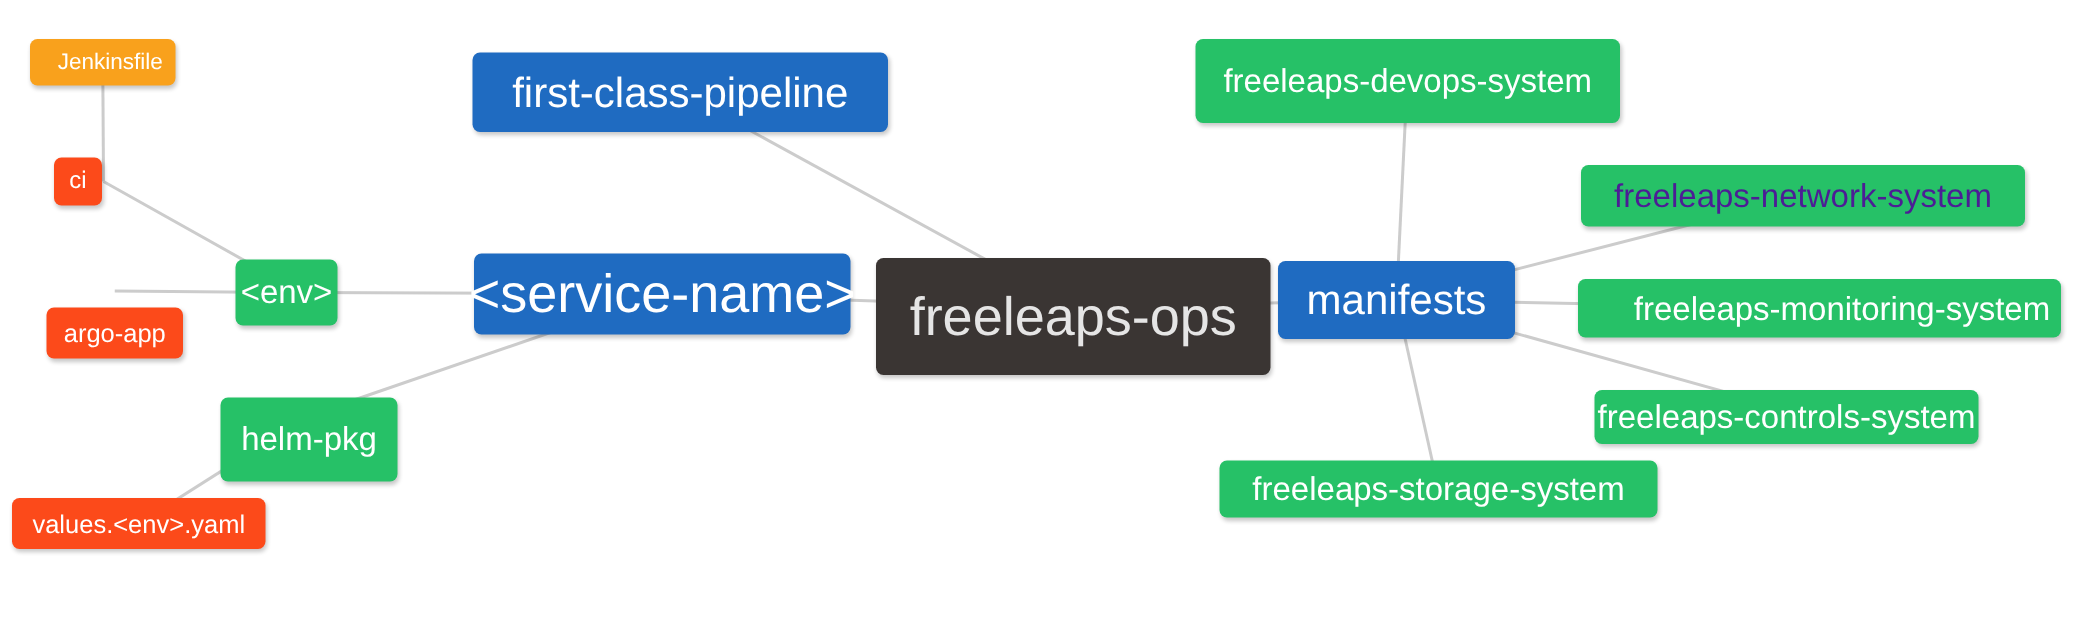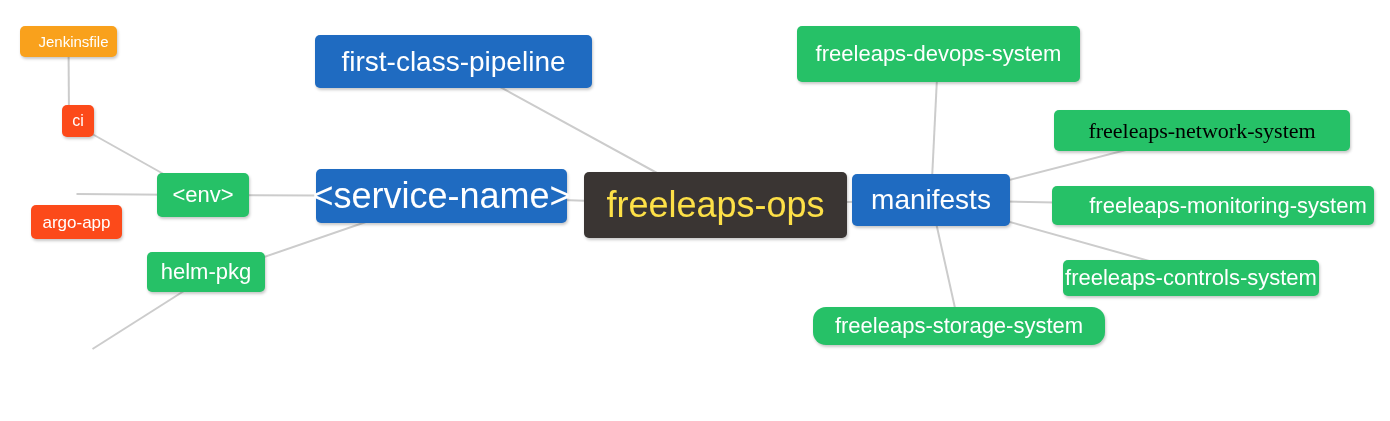--- a/index.html
+++ b/index.html
@@ -55,26 +55,27 @@
       <line x1="453.5" y1="61.5" x2="715.5" y2="205" stroke="#cccccc" stroke-width="2"></line>
       <line x1="441.5" y1="196" x2="715.5" y2="205" stroke="#cccccc" stroke-width="2"></line>
       <line x1="715.5" y1="205" x2="931" y2="200" stroke="#cccccc" stroke-width="2"></line>
       <line x1="931" y1="200" x2="938.5" y2="47" stroke="#cccccc" stroke-width="2"></line>
       <line x1="931" y1="200" x2="1202" y2="130.5" stroke="#cccccc" stroke-width="2"></line>
       <line x1="931" y1="200" x2="1213" y2="205.5" stroke="#cccccc" stroke-width="2"></line>
       <line x1="931" y1="200" x2="1210" y2="278" stroke="#cccccc" stroke-width="2"></line>
       <line x1="931" y1="200" x2="959" y2="326" stroke="#cccccc" stroke-width="2"></line>
     </svg>
 <div class="node" style="left: 20px; top: 26px; width: 97px; height: 31px; font-size: 15px; background: rgb(249, 161, 28); color: rgb(255, 255, 255); padding-left: 16px;">Jenkinsfile</div>
-    <div class="node" style="left: 62px; top: 105px; width: 32px; height: 32px; font-size: 16px; background: rgb(252, 74, 26); color: rgb(255, 255, 255);">ci</div>
+    <div class="node" style="left: 36px; top: 105px; width: 32px; height: 32px; font-size: 16px; background: rgb(252, 74, 26); color: rgb(255, 255, 255);">ci</div>
     <div class="node" style="left: 31px; top: 177px; width: 91px; height: 34px; font-size: 17px; background: rgb(252, 74, 26); color: rgb(255, 255, 255); margin-top: 28px;">argo-app</div>
-    <div class="node" style="left: 157px; top: 173px; width: 92px; height: 44px; font-size: 22px; background: rgb(38, 193, 103); color: rgb(255, 255, 255);">&lt;env&gt;</div>
-    <div class="node" style="left: 147px; top: 252px; width: 118px; height: 40px; font-size: 22px; background: rgb(38, 193, 103); color: rgb(255, 255, 255);">helm-pkg</div>
+    <div class="node" style="left: 157px; top: 173px; width: 68px; height: 44px; font-size: 22px; background: rgb(38, 193, 103); color: rgb(255, 255, 255);">&lt;env&gt;</div>
+    <div class="node" style="left: 147px; top: 265px; width: 118px; height: 56px; font-size: 22px; background: rgb(38, 193, 103); color: rgb(255, 255, 255);">helm-pkg</div>
+    <div class="node" style="left: 8px; top: 332px; width: 169px; height: 34px; font-size: 17px; background: rgb(252, 74, 26); color: rgb(255, 255, 255);">values.&lt;env&gt;.yaml</div>
     <div class="node" style="left: 315px; top: 35px; width: 277px; height: 53px; font-size: 28px; background: rgb(31, 107, 193); color: rgb(255, 255, 255);">first-class-pipeline</div>
     <div class="node" style="left: 316px; top: 169px; width: 251px; height: 54px; font-size: 36px; background: rgb(31, 107, 193); color: rgb(255, 255, 255);">&lt;service-name&gt;</div>
-    <div class="node" style="left: 584px; top: 172px; width: 263px; height: 66px; font-size: 36px; background: rgb(58, 53, 51); color: #fde047;">freeleaps-ops</div>
+    <div class="node" style="left: 584px; top: 172px; width: 263px; height: 78px; font-size: 36px; background: rgb(58, 53, 51); color: #e5e5e5;">freeleaps-ops</div>
     <div class="node" style="left: 852px; top: 174px; width: 158px; height: 52px; font-size: 28px; background: rgb(31, 107, 193); color: rgb(255, 255, 255);">manifests</div>
     <div class="node" style="left: 797px; top: 26px; width: 283px; height: 56px; font-size: 22px; background: rgb(38, 193, 103); color: rgb(255, 255, 255);">freeleaps-devops-system</div>
-    <div class="node" style="left: 1054px; top: 110px; width: 296px; height: 41px; font-size: 22px; background: rgb(38, 193, 103); color: #000000; font-family: Liberation Serif, serif;">freeleaps-network-system</div>
+    <div class="node" style="left: 1054px; top: 110px; width: 296px; height: 41px; font-size: 22px; background: rgb(38, 193, 103); color: #4c1d95;">freeleaps-network-system</div>
     <div class="node" style="left: 1052px; top: 186px; width: 322px; height: 39px; font-size: 22px; background: rgb(38, 193, 103); color: rgb(255, 255, 255); padding-left: 36px;">freeleaps-monitoring-system</div>
     <div class="node" style="left: 1063px; top: 260px; width: 256px; height: 36px; font-size: 22px; background: rgb(38, 193, 103); color: rgb(255, 255, 255);">freeleaps-controls-system</div>
-    <div class="node" style="left: 813px; top: 307px; width: 292px; height: 38px; font-size: 22px; background: rgb(38, 193, 103); color: rgb(255, 255, 255); border-radius: 13px;">freeleaps-storage-system</div>
+    <div class="node" style="left: 813px; top: 307px; width: 292px; height: 38px; font-size: 22px; background: rgb(38, 193, 103); color: rgb(255, 255, 255);">freeleaps-storage-system</div>
   </div>
 
 </body></html>

